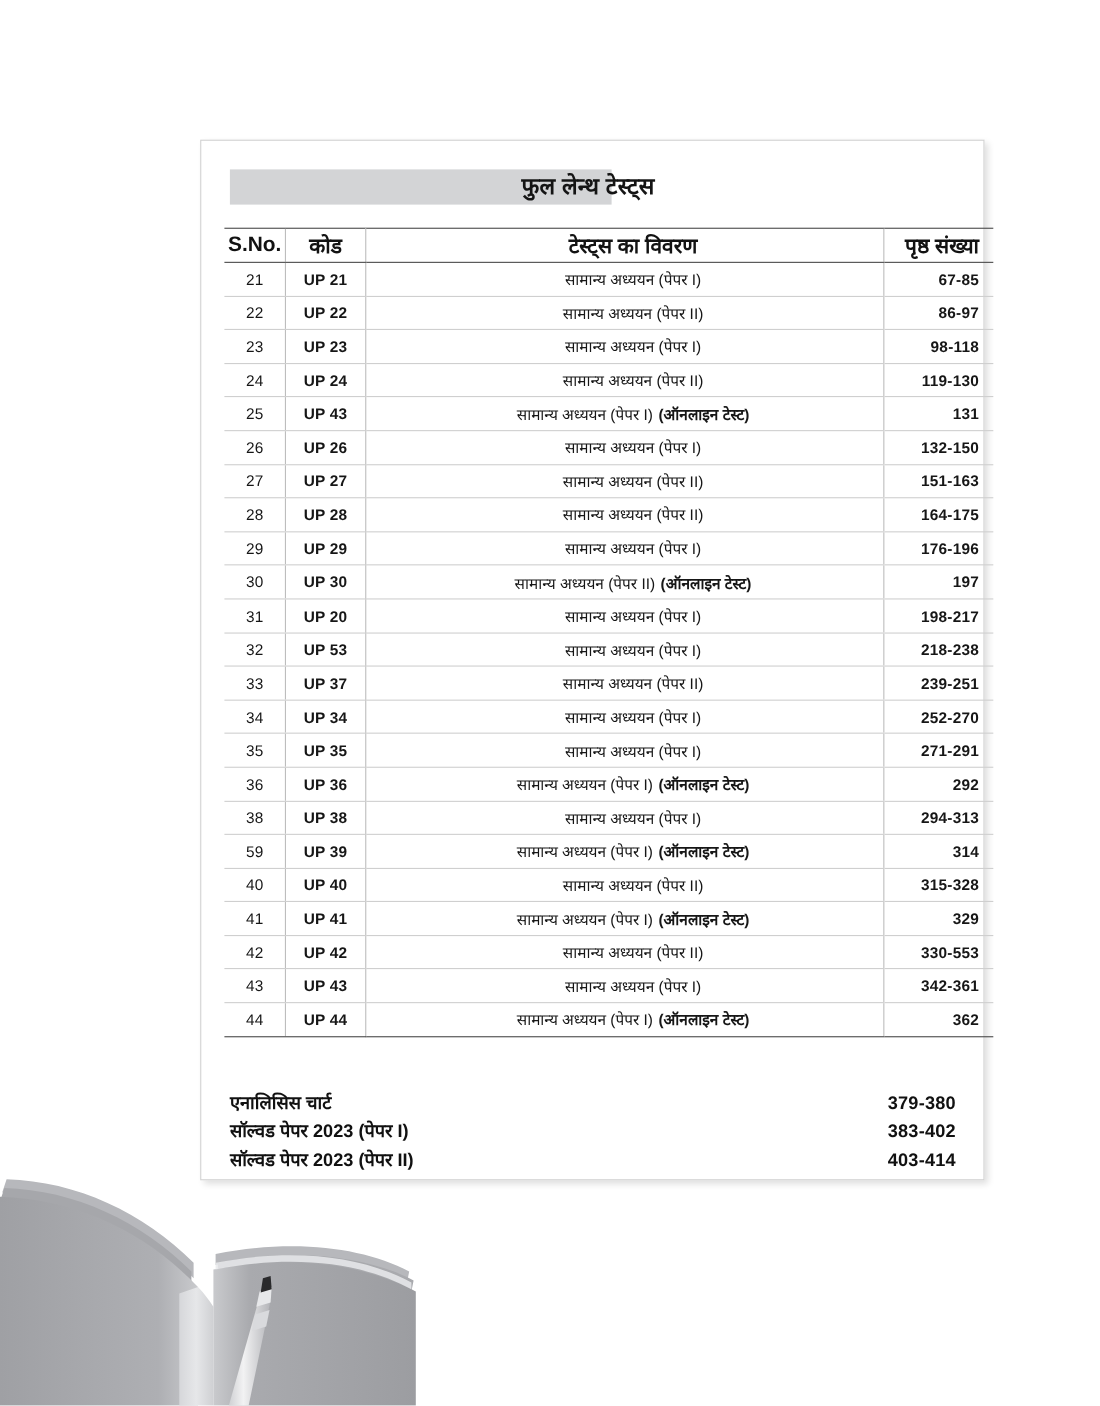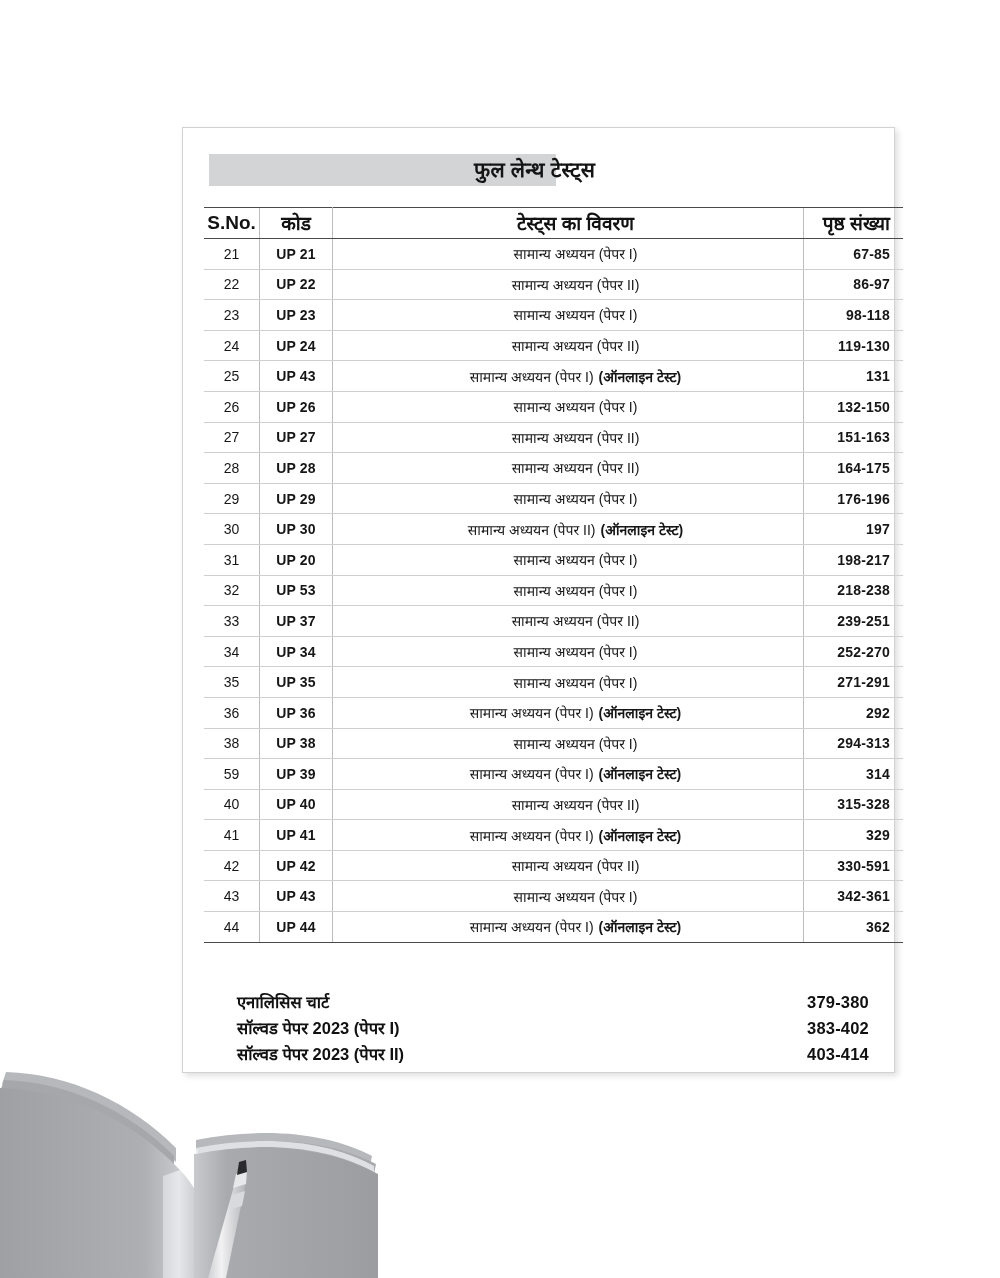--- a/index.html
+++ b/index.html
@@ -115,21 +115,20 @@
     width: 660px;
   }
   .foot-row {
     display: flex;
     justify-content: space-between;
     align-items: baseline;
     height: 26px;
     font-size: 16.5px;
     font-weight: bold;
     color: #111111;
-    margin-left: 28px;
   }
   .foot-label { white-space: nowrap; }
   .foot-page  { white-space: nowrap; letter-spacing: 0.2px; }
 
   
   .book {
     position: absolute;
     left: 0;
     top: 1058px;
     width: 440px;
@@ -274,21 +273,21 @@
         <tr>
           <td class="c-sno">41</td>
           <td class="c-code">UP 41</td>
           <td class="c-desc"><span>सामान्य अध्ययन  (पेपर I)</span><span class="online">(ऑनलाइन टेस्ट)</span></td>
           <td class="c-page">329</td>
         </tr>
         <tr>
           <td class="c-sno">42</td>
           <td class="c-code">UP 42</td>
           <td class="c-desc"><span>सामान्य अध्ययन  (पेपर II)</span></td>
-          <td class="c-page">330-591</td>
+          <td class="c-page">330-553</td>
         </tr>
         <tr>
           <td class="c-sno">43</td>
           <td class="c-code">UP 43</td>
           <td class="c-desc"><span>सामान्य अध्ययन  (पेपर I)</span></td>
           <td class="c-page">342-361</td>
         </tr>
         <tr>
           <td class="c-sno">44</td>
           <td class="c-code">UP 44</td>

